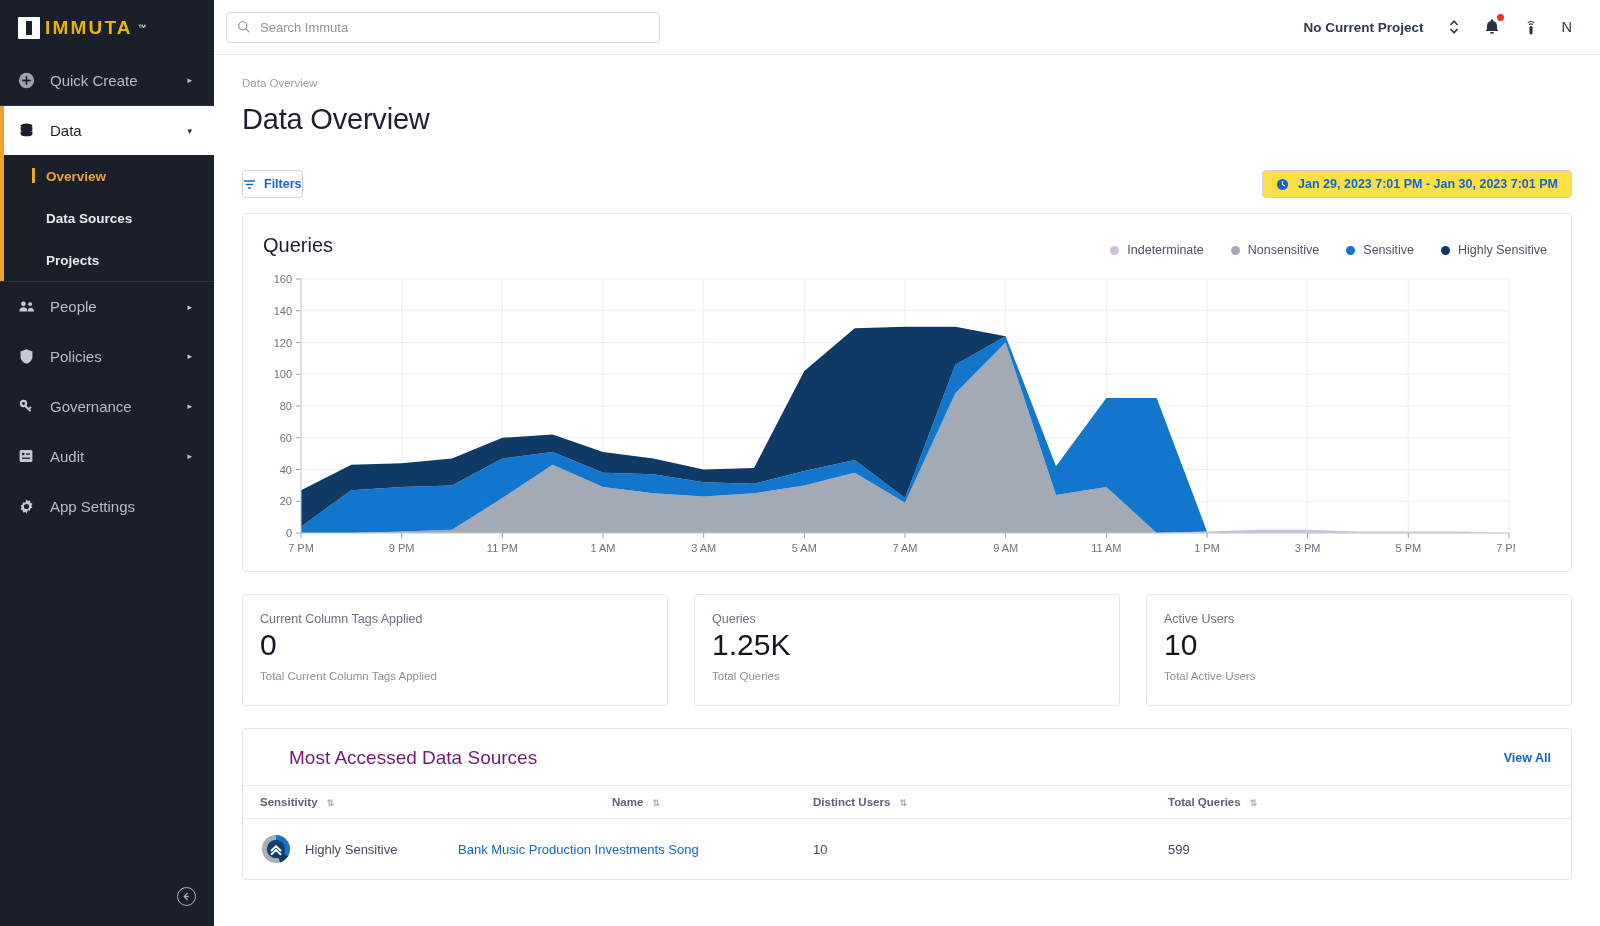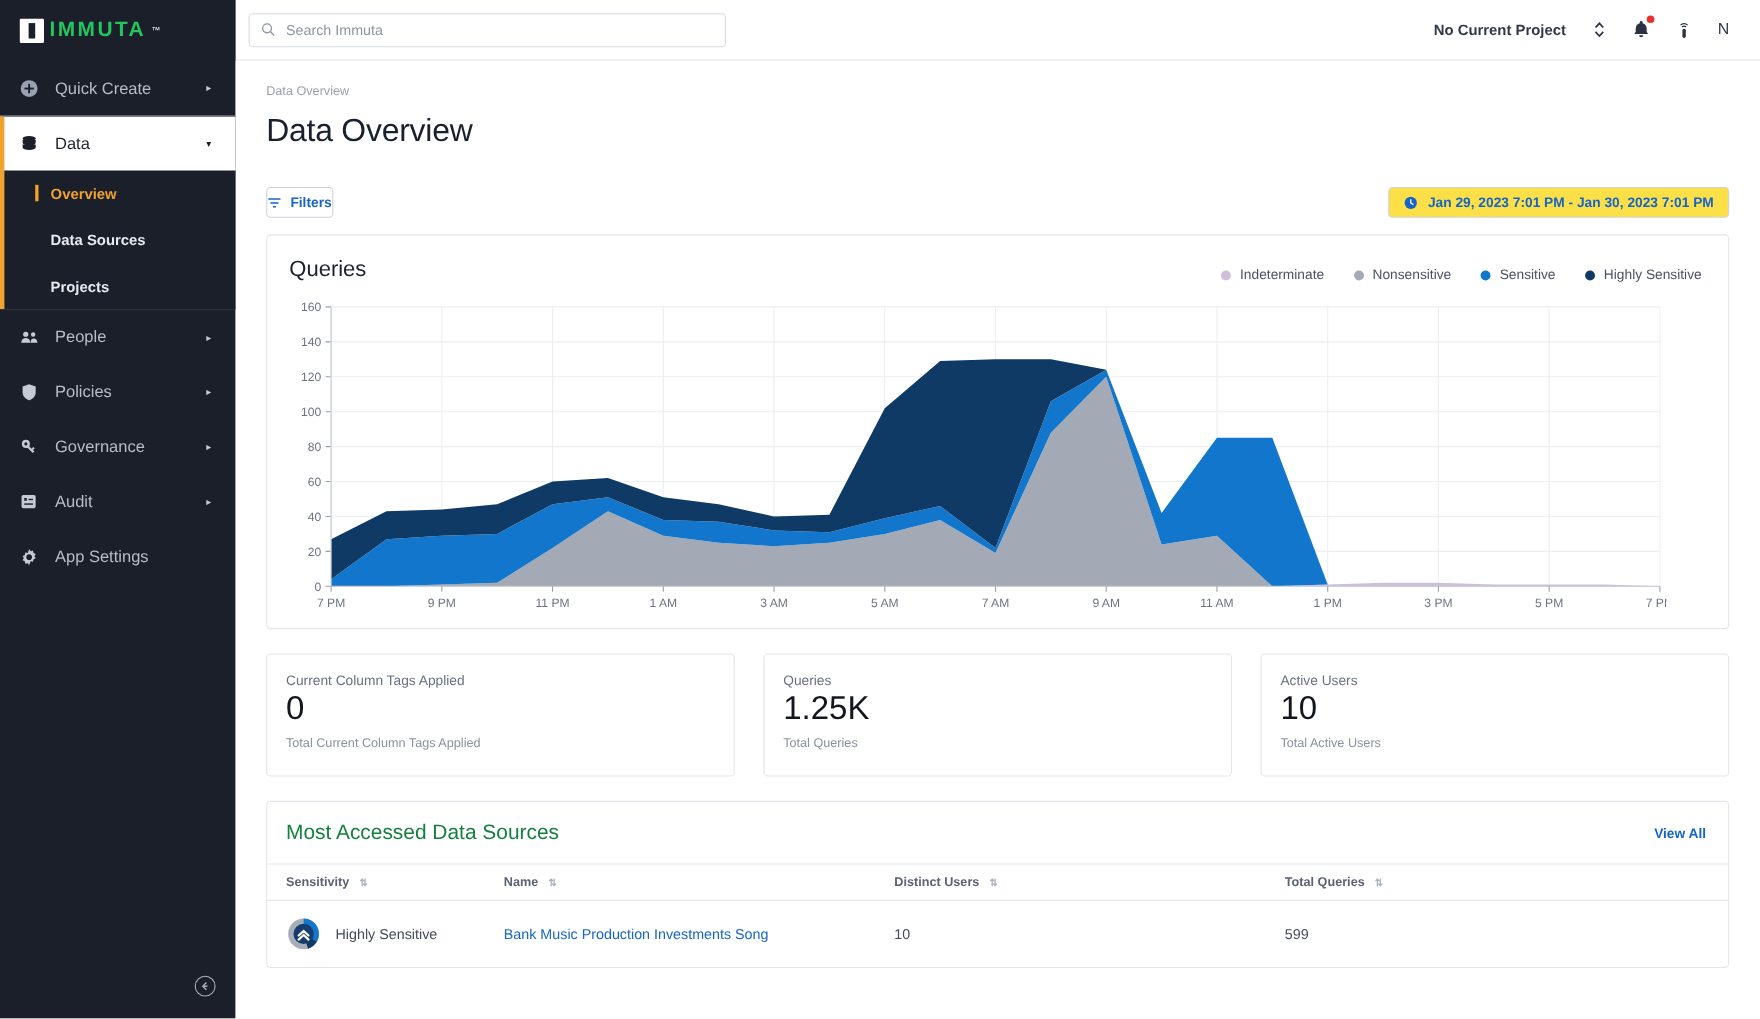--- a/index.html
+++ b/index.html
@@ -25,21 +25,21 @@
     background:#1b1f2a;
   }
   .logo { display:flex; align-items:center; gap:5px; }
   .logo-mark {
     width:22px; height:22px; background:#ffffff; position:relative; border-radius:1px;
   }
   .logo-mark:after{
     content:""; position:absolute; left:8px; top:4px; width:6px; height:14px; background:#1b1f2a;
   }
   .logo-text {
-    color:#22c55e; font-size:19px; font-weight:700; letter-spacing:2.2px;
+    color:#eab308; font-size:19px; font-weight:700; letter-spacing:2.2px;
   }
   .logo-tm{ color:#fff; font-size:8px; vertical-align:super; }
 
   .nav-item {
     display:flex; align-items:center; height:50px;
     padding-left:18px; color:#b7bcc8; font-size:15px; cursor:pointer;
     position:relative;
   }
   .nav-item .ic { width:26px; display:flex; align-items:center; color:#c5cad4; }
   .nav-item .lbl { flex:1; margin-left:6px; }
@@ -136,31 +136,31 @@
     padding:17px 17px 16px 17px; height:112px;
   }
   .stat-label{ font-size:12.5px; color:#6a7183; }
   .stat-value{ font-size:30px; color:#12161f; font-weight:400; margin-top:2px; line-height:1.15;}
   .stat-sub{ font-size:11.5px; color:#8b91a0; margin-top:7px; }
 
   .table-card{ margin-top:22px; }
   .table-head{
     display:flex; align-items:center; padding:18px 20px 16px 17px;
   }
-  .table-title{ font-size:19px; color:#15803d; font-weight:400; }
+  .table-title{ font-size:19px; color:#701a75; font-weight:400;margin-left:29px; }
   .view-all{ margin-left:auto; font-size:12.5px; font-weight:700; color:#1565c9; cursor:pointer; }
   table{ width:100%; border-collapse:collapse; table-layout:fixed; }
   thead th{
     text-align:left; font-size:11.5px; font-weight:700; color:#5b6273;
     border-top:1px solid #e6e8ee; border-bottom:1px solid #e6e8ee;
     padding:10px 0 10px 0; cursor:pointer;
   }
   thead th .sort{ margin-left:6px; color:#a8aebc; font-size:9px; letter-spacing:-1px;}
   th.c-sens{ width:215px; padding-left:17px; }
-  th.c-name{ width:355px; }
+  th.c-name{ width:355px;text-align:center; }
   th.c-users{ width:355px; }
   th.c-queries{ }
   tbody td{ padding:14px 0; font-size:13px; color:#434a5c; vertical-align:middle; }
   td.c-sens{ padding-left:17px; }
   .sens-cell{ display:flex; align-items:center; gap:13px; }
   .link{ color:#1565c9; font-size:13px; cursor:pointer; }
 </style>
 </head>
 <body>
 

